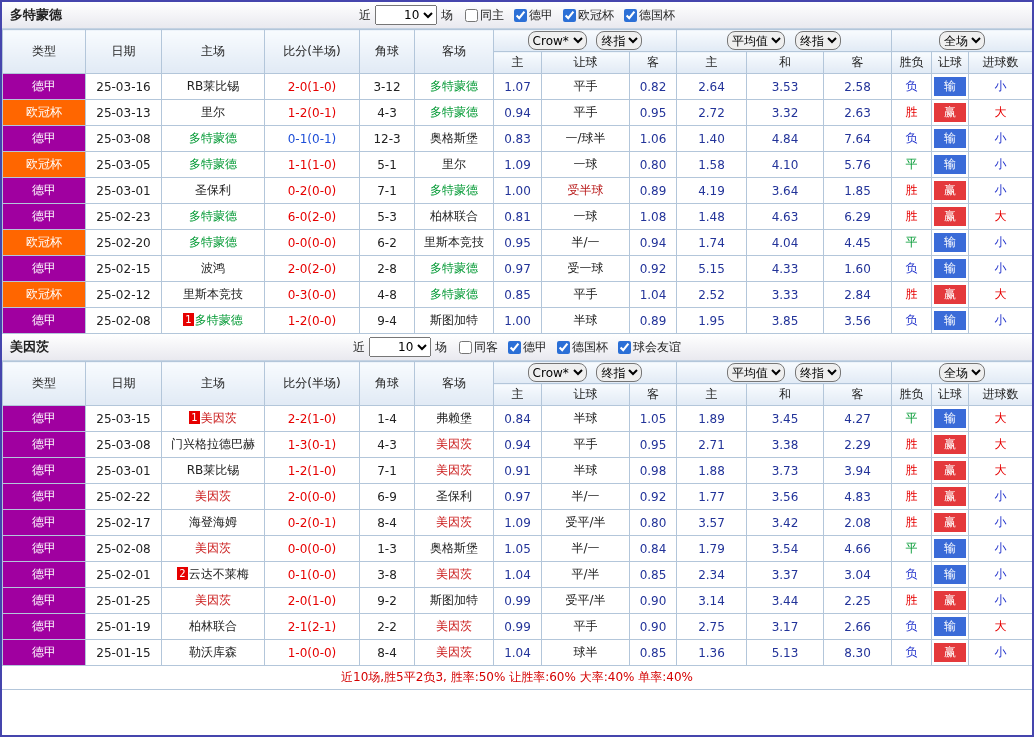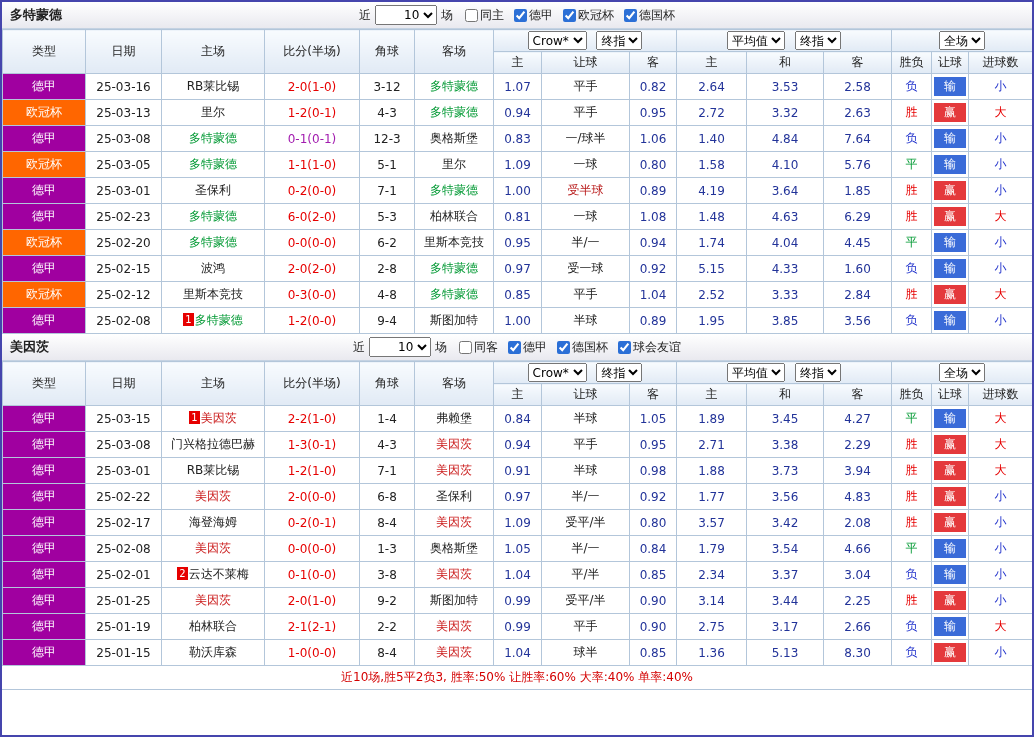--- a/index.html
+++ b/index.html
@@ -32,21 +32,21 @@
   .filters .sel{font-size:12px;height:20px;font-family:inherit;padding-left:24px;}
   .checks{display:inline-flex;gap:10px;margin-left:8px;}
   .checks label{display:inline-flex;align-items:center;gap:2px;cursor:pointer;}
   input[type=checkbox]{width:13px;height:13px;margin:0;accent-color:#2b6fd6;}
   
   table.results{width:100%;border-collapse:collapse;table-layout:fixed;}
   .results th,.results td{border:1px solid #b3c6da;text-align:center;font-size:12px;
     font-weight:normal;color:#222;overflow:hidden;white-space:nowrap;padding:0;}
   .results thead th{background:linear-gradient(#f8fbfe,#e1eaf5);height:21px;}
   .results tbody td{height:25px;background:#fff;}
-  .results .sel{font-size:12px;height:19px;margin:0 3px;font-family:inherit;}
+  .results .sel{font-size:12px;height:19px;margin:0 3px;font-family:inherit;border-radius:8px;}
   .badge{display:inline-block;color:#fff;font-size:10px;line-height:13px;padding:0 2px;
     margin-right:1px;vertical-align:1px;}
   .chip{display:inline-block;min-width:26px;padding:2px 3px;color:#fff;font-size:12px;line-height:1.25;}
   
   .summary{flex:0 0 23px;height:23px;display:flex;align-items:center;justify-content:center;
     font-size:12px;color:#d40000;background:#fff;border-bottom:1px solid #b3c6da;}
   .section{display:flex;flex-direction:column;}
 </style>
 </head>
 <body>
@@ -163,21 +163,21 @@
             <td style="color: rgb(34, 51, 153);">3.32</td>
             <td style="color: rgb(34, 51, 153);">2.63</td>
             <td style="color: rgb(230, 0, 0);">胜</td>
             <td><span class="chip" style="background: rgb(228, 57, 60);">赢</span></td>
             <td style="color: rgb(230, 0, 0);">大</td>
           </tr>
           <tr>
             <td style="color: rgb(255, 255, 255); background: rgb(160, 0, 160);">德甲</td>
             <td style="color: rgb(34, 34, 34);">25-03-08</td>
             <td><span style="color: rgb(0, 153, 51);">多特蒙德</span></td>
-            <td style="color: #a21caf; text-align: center;">0-1(0-1)</td>
+            <td style="color: #1d4ed8; text-align: center;">0-1(0-1)</td>
             <td style="color: rgb(34, 34, 34);">12-3</td>
             <td><span style="color: rgb(34, 34, 34);">奥格斯堡</span></td>
             <td style="color: rgb(34, 51, 153);">0.83</td>
             <td style="color: rgb(34, 34, 34);">一/球半</td>
             <td style="color: rgb(34, 51, 153);">1.06</td>
             <td style="color: rgb(34, 51, 153);">1.40</td>
             <td style="color: rgb(34, 51, 153);">4.84</td>
             <td style="color: rgb(34, 51, 153);">7.64</td>
             <td style="color: rgb(34, 51, 204);">负</td>
             <td><span class="chip" style="background: rgb(58, 107, 216);">输</span></td>
@@ -433,21 +433,21 @@
             <td style="color: rgb(34, 51, 153);">3.94</td>
             <td style="color: rgb(230, 0, 0);">胜</td>
             <td><span class="chip" style="background: rgb(228, 57, 60);">赢</span></td>
             <td style="color: rgb(230, 0, 0);">大</td>
           </tr>
           <tr>
             <td style="color: rgb(255, 255, 255); background: rgb(160, 0, 160);">德甲</td>
             <td style="color: rgb(34, 34, 34);">25-02-22</td>
             <td><span style="color: rgb(204, 34, 34);">美因茨</span></td>
             <td style="color: rgb(230, 0, 0);">2-0(0-0)</td>
-            <td style="color: rgb(34, 34, 34);">6-8</td>
+            <td style="color: rgb(34, 34, 34);">6-9</td>
             <td><span style="color: rgb(34, 34, 34);">圣保利</span></td>
             <td style="color: rgb(34, 51, 153);">0.97</td>
             <td style="color: rgb(34, 34, 34);">半/一</td>
             <td style="color: rgb(34, 51, 153);">0.92</td>
             <td style="color: rgb(34, 51, 153);">1.77</td>
             <td style="color: rgb(34, 51, 153);">3.56</td>
             <td style="color: rgb(34, 51, 153);">4.83</td>
             <td style="color: rgb(230, 0, 0);">胜</td>
             <td><span class="chip" style="background: rgb(228, 57, 60);">赢</span></td>
             <td style="color: rgb(34, 51, 204);">小</td>

